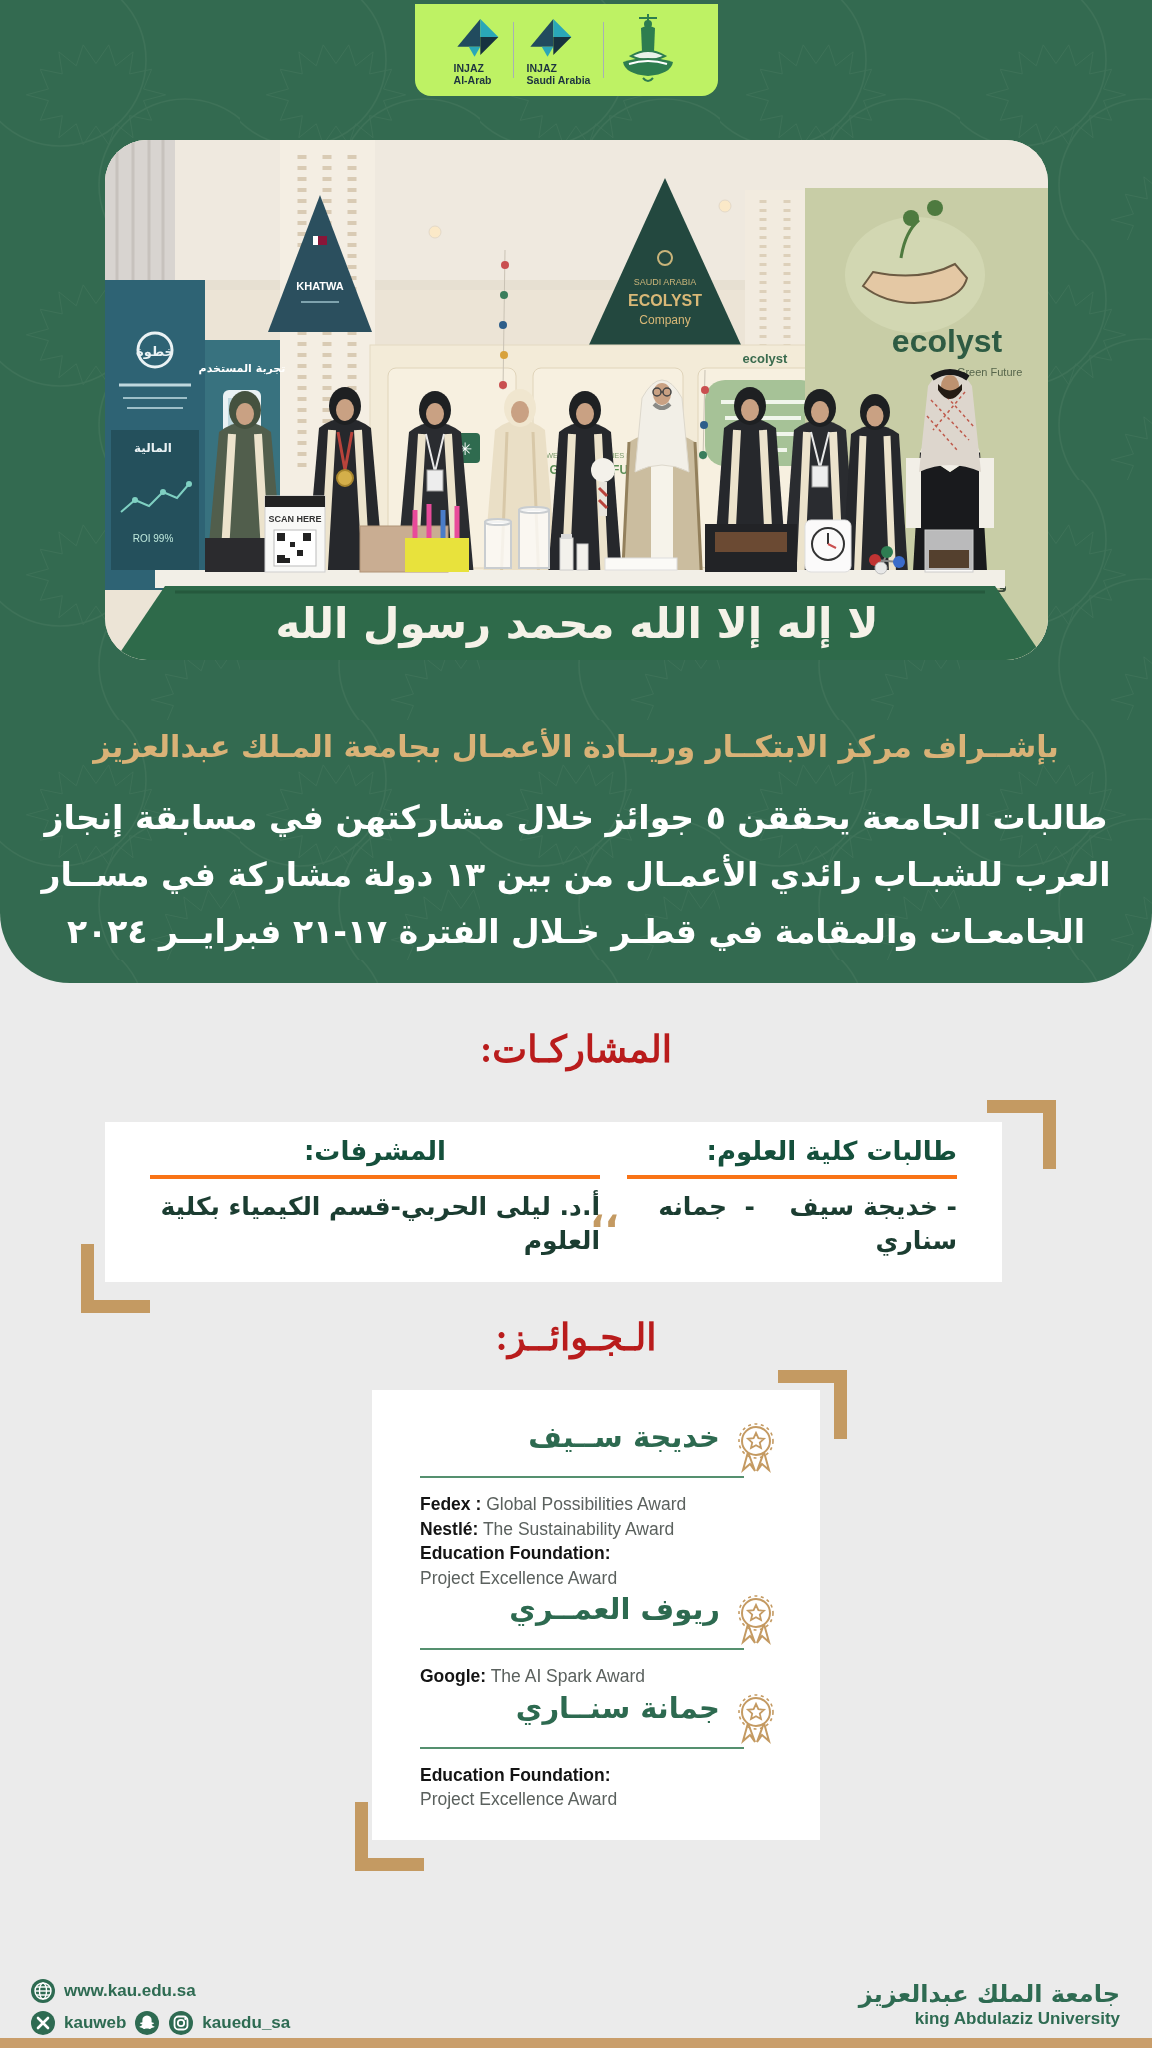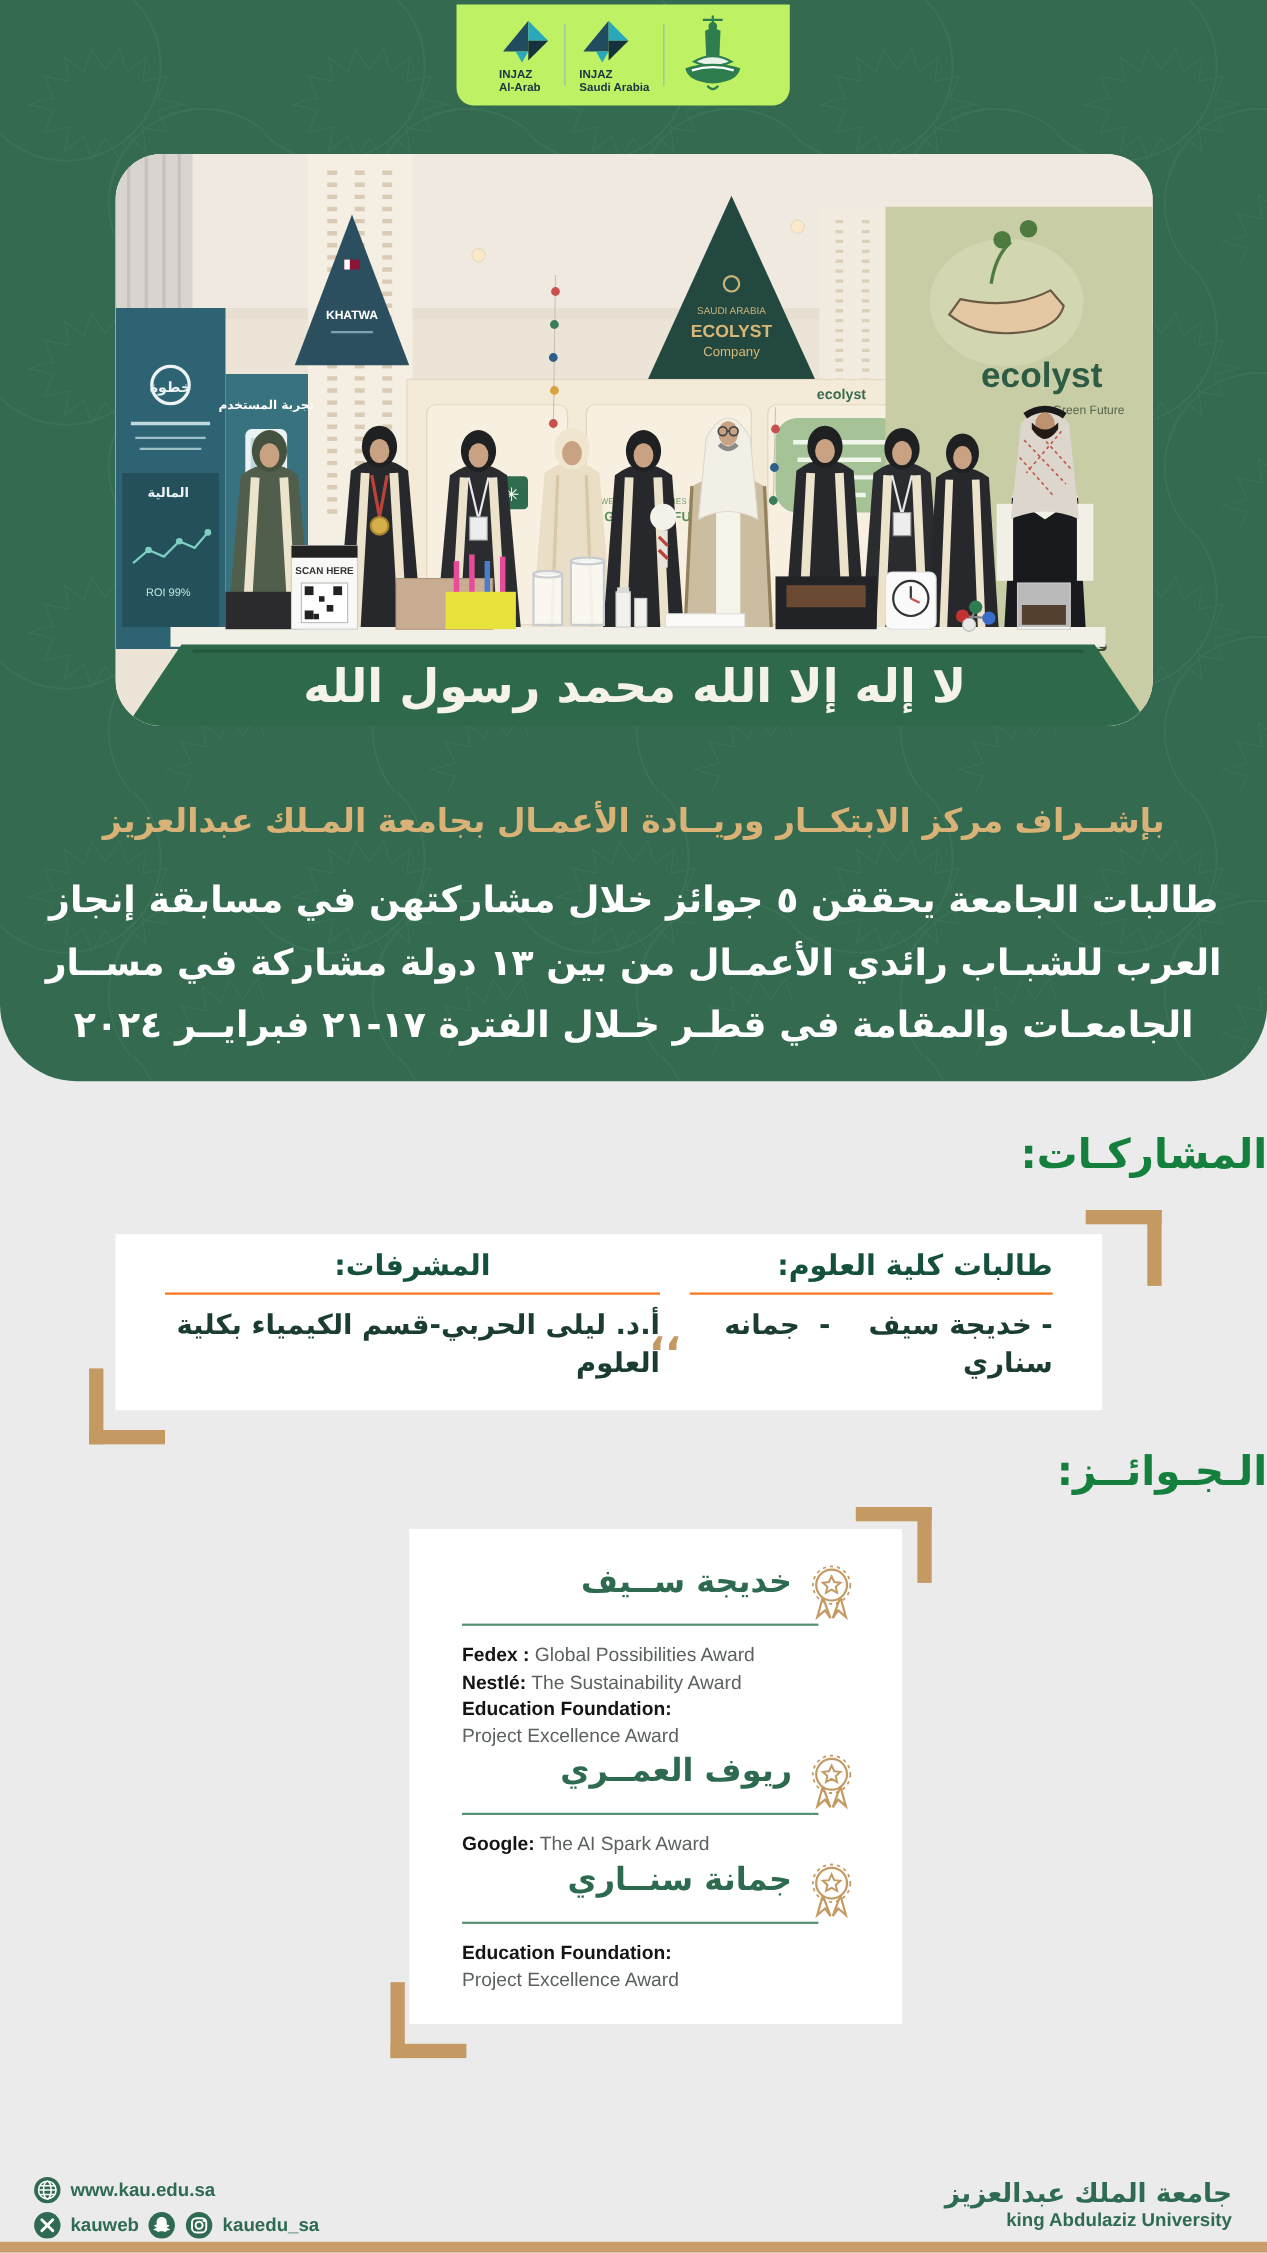--- a/index.html
+++ b/index.html
@@ -25,34 +25,34 @@
                border-radius:42px;overflow:hidden;background:#ece4d7;z-index:2;}
 
   
   .supervision{position:absolute;top:729px;left:0;width:100%;text-align:center;
                color:#D9B277;font-size:30px;font-weight:bold;z-index:3;}
   .announcement{position:absolute;top:789px;left:0;width:100%;text-align:center;color:#ffffff;
                 font-size:33px;font-weight:bold;z-index:3;}
   .announcement div{line-height:57px;}
 
   
-  .section-title{position:absolute;left:0;width:100%;color:#15803d;
-                 font-size:37px;font-weight:bold;}
+  .section-title{position:absolute;left:0;width:100%;text-align:center;color:#b91c1c;
+                 font-size:37px;font-weight:bold;font-family:Liberation Serif, serif;}
   .title-participants{top:1028px;}
   .title-awards{top:1316px;}
 
   .white-card{position:absolute;background:#ffffff;}
   .participants-card{top:1122px;left:105px;width:897px;height:160px;
                      display:flex;flex-direction:row;justify-content:space-between;
                      padding:14px 45px;box-sizing:border-box;}
   .p-col{display:flex;flex-direction:column;}
   .p-col-students{width:330px;}
   .p-col-supervisors{width:450px;}
   .p-head{font-size:26px;font-weight:bold;color:#15503C;padding-bottom:9px;
-          border-bottom:2px solid #f97316;}
+          border-bottom:4px solid #f97316;}
   .p-head.centered{text-align:center;}
   .p-row{margin-top:11px;font-size:25px;font-weight:bold;color:#1B3D31;line-height:1.35;
          white-space:pre-wrap;}
   .quote-mark{position:absolute;top:1192px;left:590px;color:#C49A62;font-size:38px;
               font-weight:bold;z-index:2;}
 
   .awards-card{top:1390px;left:372px;width:448px;height:450px;
                padding:30px 40px 0 48px;box-sizing:border-box;}
   .aw-name-row{display:flex;direction:rtl;align-items:flex-start;gap:12px;}
   .aw-name{font-family:"DejaVu Sans",sans-serif;font-size:29px;font-weight:bold;color:#2D6A50;}

